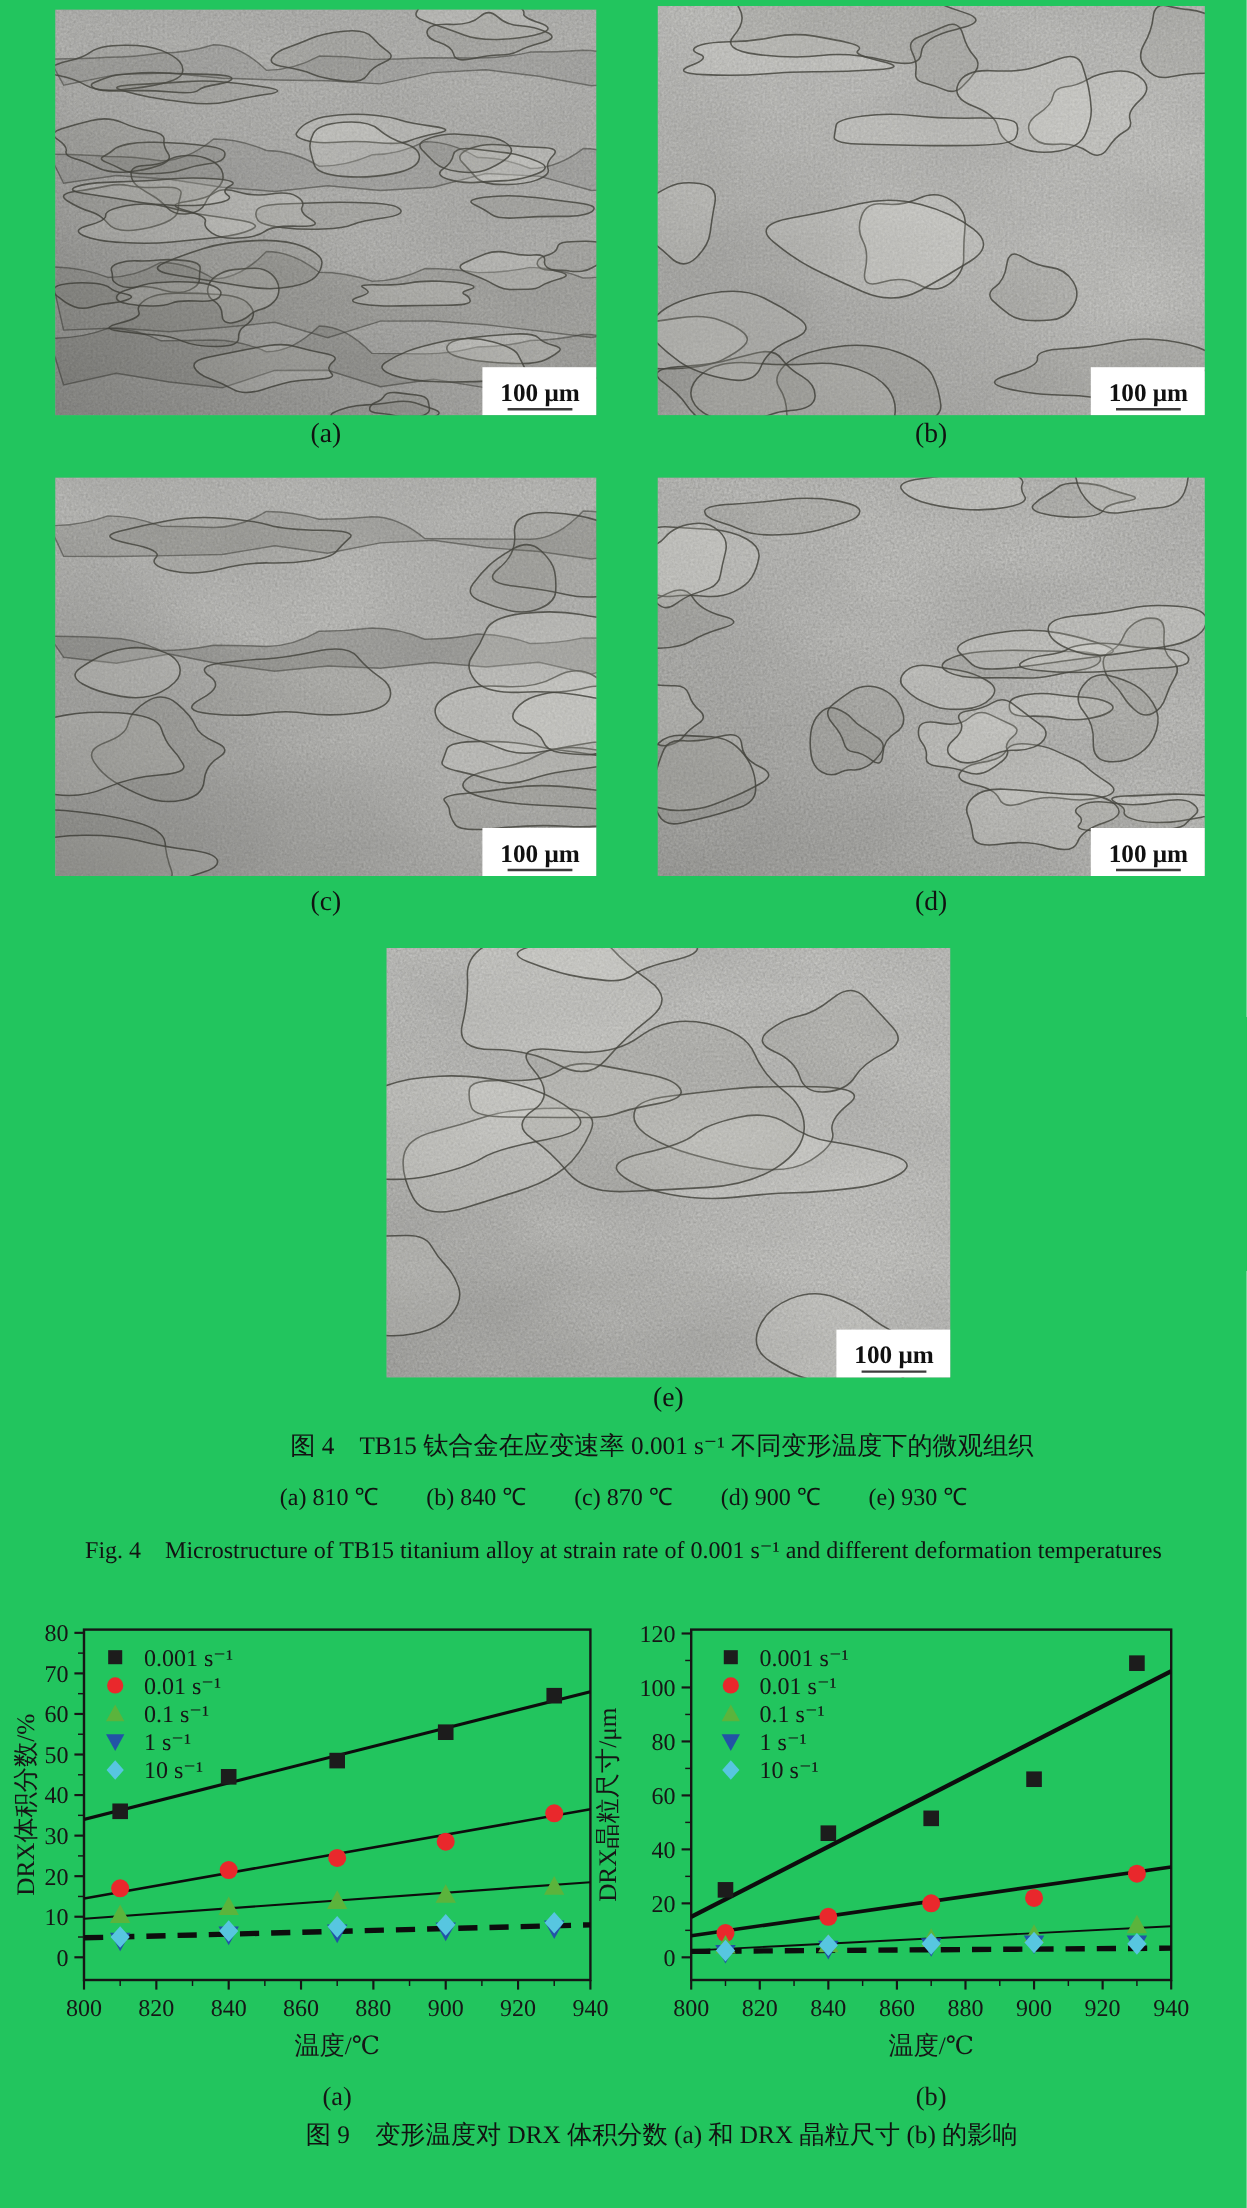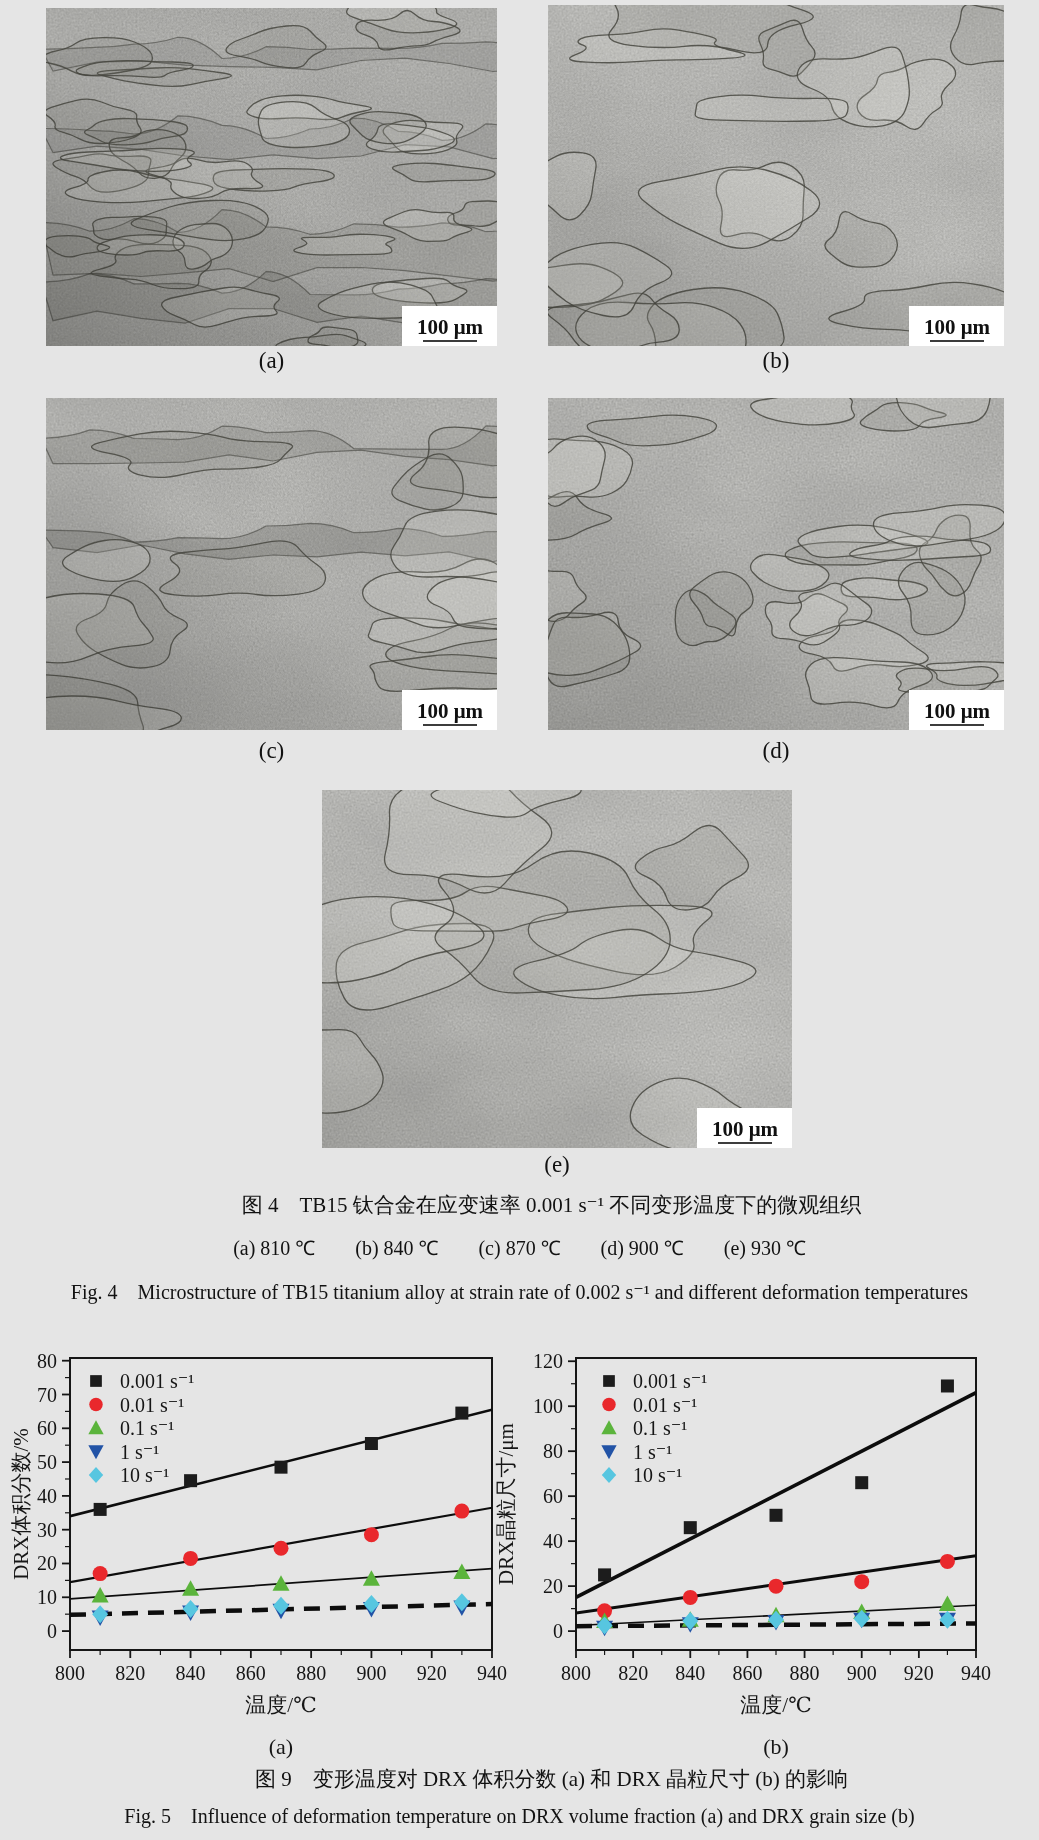--- a/index.html
+++ b/index.html
@@ -1,17 +1,17 @@
 <!DOCTYPE html>
 <html><head>
 <meta charset="utf-8">
 <style>
   html,body{margin:0;padding:0;background:#ffffff;}
   .page{
-    position:relative;width:1039px;height:1840px;background:#e5e5e5;
+    position:relative;width:1039px;height:1840px;background:#22c55e;
     font-family:"Liberation Serif","DejaVu Serif",serif;color:#141414;overflow:hidden;
   }
   svg.micro{position:absolute;display:block;}
   svg.chart{position:absolute;display:block;overflow:visible;}
   .panel-letter{
     position:absolute;text-align:center;font-size:23px;color:#111;line-height:1.1;
   }
   .caption{
     position:absolute;left:0;width:100%;text-align:center;
     white-space:pre-wrap;color:#121212;line-height:1.25;
@@ -277,21 +277,21 @@
         <rect x="0" y="0" width="470" height="358" fill="url(#vg4)"></rect>
         <rect x="375" y="318" width="95" height="40" fill="#ffffff"></rect>
         <text x="423" y="346" font-size="21" font-weight="bold" text-anchor="middle" fill="#101010">100 μm</text>
         <line x1="396" y1="353" x2="450" y2="353" stroke="#3c3c3c" stroke-width="2"></line>
       </g>
     </svg>
   <div class="panel-letter" style="left:322px;top:1152px;width:470px">(e)</div>
 
   <div class="caption cap-zh" style="top:1192px">图 4　TB15 钛合金在应变速率 0.001 s⁻¹ 不同变形温度下的微观组织</div>
   <div class="caption cap-sub" style="top:1236px">(a) 810 ℃　　(b) 840 ℃　　(c) 870 ℃　　(d) 900 ℃　　(e) 930 ℃</div>
-  <div class="caption cap-en" style="top:1280px">Fig. 4　Microstructure of TB15 titanium alloy at strain rate of 0.002 s⁻¹ and different deformation temperatures</div>
+  <div class="caption cap-en" style="top:1280px">Fig. 4　Microstructure of TB15 titanium alloy at strain rate of 0.001 s⁻¹ and different deformation temperatures</div>
 
   <svg class="chart" width="500" height="425" style="left:10px;top:1343px">
       <defs>
         <clipPath id="pc0">
           <rect x="60" y="15" width="422" height="292"></rect>
         </clipPath>
       </defs>
       <rect x="60" y="15" width="422" height="292" fill="none" stroke="#161616" stroke-width="2"></rect>
       <g>
         <line x1="60" y1="307" x2="60" y2="315" stroke="#161616" stroke-width="1.8"></line>
@@ -509,15 +509,14 @@
         <text x="138" y="115.5" font-size="20" fill="#161616">1 s⁻¹</text>
         <polygon fill="#57c6e0" points="114,123.9 121.2,132 114,140.1 106.8,132"></polygon>
         <text x="138" y="139" font-size="20" fill="#161616">10 s⁻¹</text>
       </g>
       <text x="281" y="369" font-size="21" text-anchor="middle" fill="#161616">温度/℃</text>
       <text x="18" y="161" font-size="21" text-anchor="middle" fill="#161616" transform="rotate(-90 18 161)">DRX晶粒尺寸/μm</text>
       <text x="281" y="411" font-size="22" text-anchor="middle" fill="#161616">(b)</text>
     </svg>
 
   <div class="caption cap-zh" style="top:1766px">图 9　变形温度对 DRX 体积分数 (a) 和 DRX 晶粒尺寸 (b) 的影响</div>
-  <div class="caption cap-en" style="top:1804px">Fig. 5　Influence of deformation temperature on DRX volume fraction (a) and DRX grain size (b)</div>
 
 </div>
 
 </body></html>

